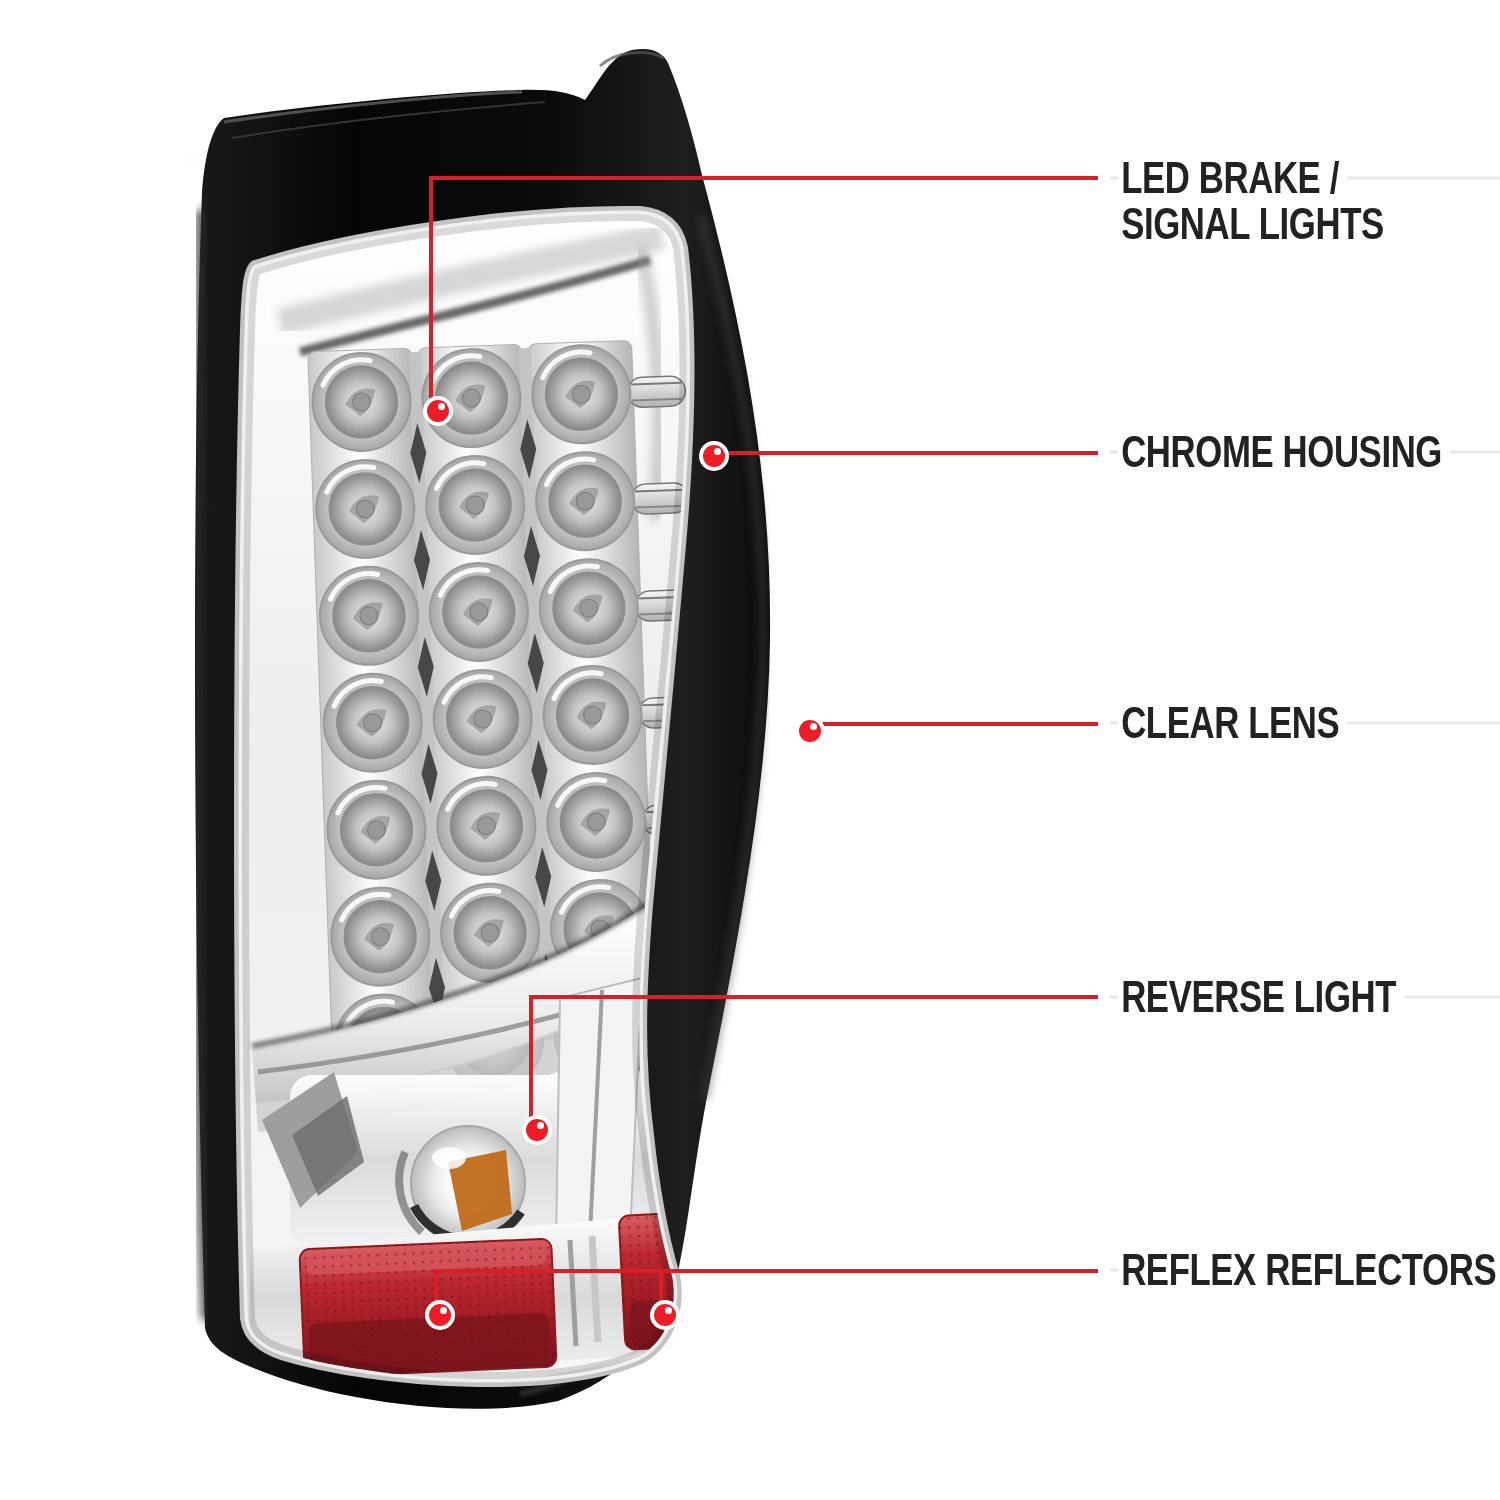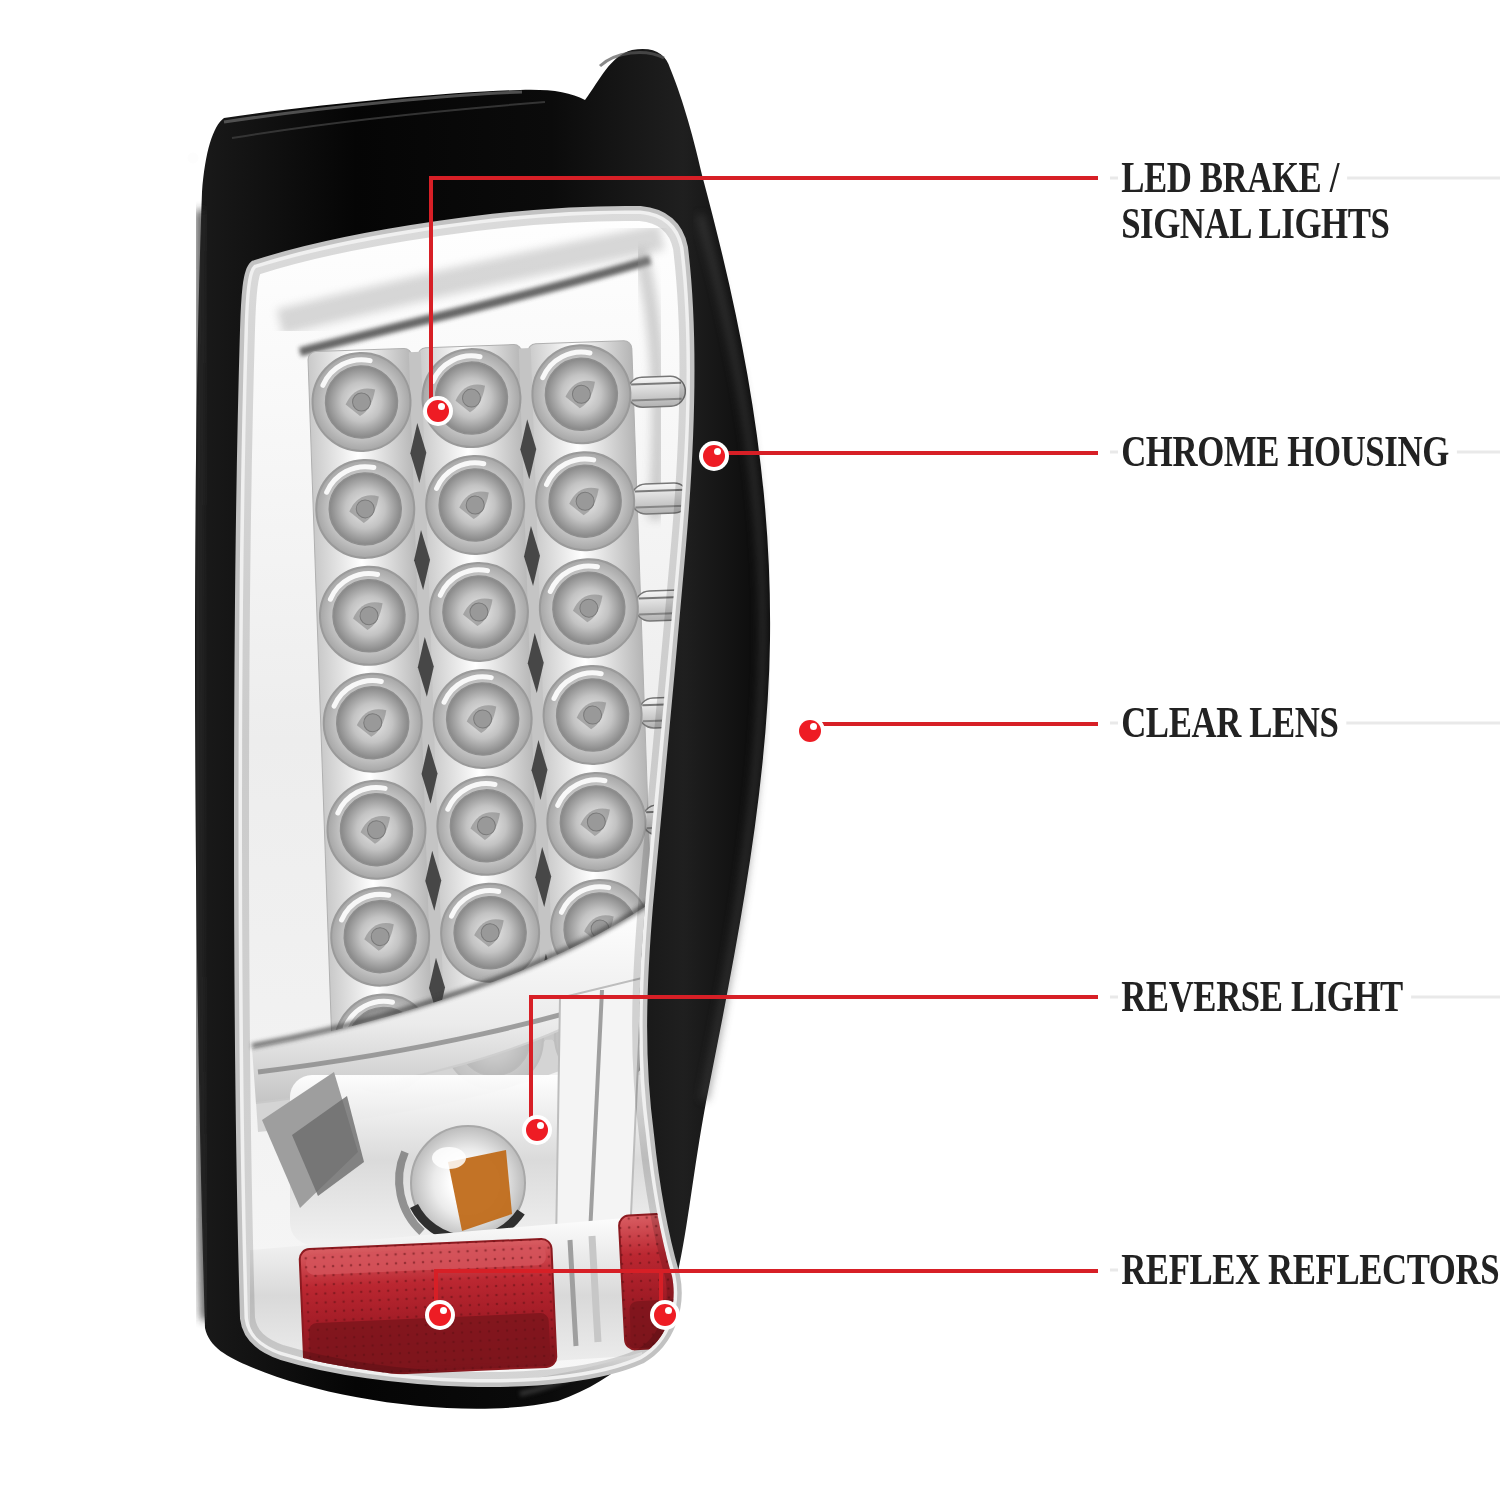--- a/index.html
+++ b/index.html
@@ -1,17 +1,17 @@
 <!DOCTYPE html>
 <html><head>
 <meta charset="utf-8">
 <style>
   html,body{margin:0;padding:0;background:#ffffff;}
   .stage{position:relative;width:1500px;height:1500px;background:#ffffff;overflow:hidden;
-         font-family:Liberation Serif, serif;}
+         font-family:Liberation Sans, sans-serif;}
   .stage svg{position:absolute;left:0;top:0;}
   #label-layer{position:absolute;left:0;top:0;width:1500px;height:1500px;pointer-events:none;}
   .co-label{position:absolute;transform:scaleX(0.79);transform-origin:left top;}
   .co-line{display:table;font-size:44px;font-weight:bold;letter-spacing:-0.5px;line-height:46px;
            color:#222222;background:#ffffff;padding:0 10px 0 4px;white-space:nowrap;}
 </style>
 </head>
 <body>
 
 <div class="stage">

